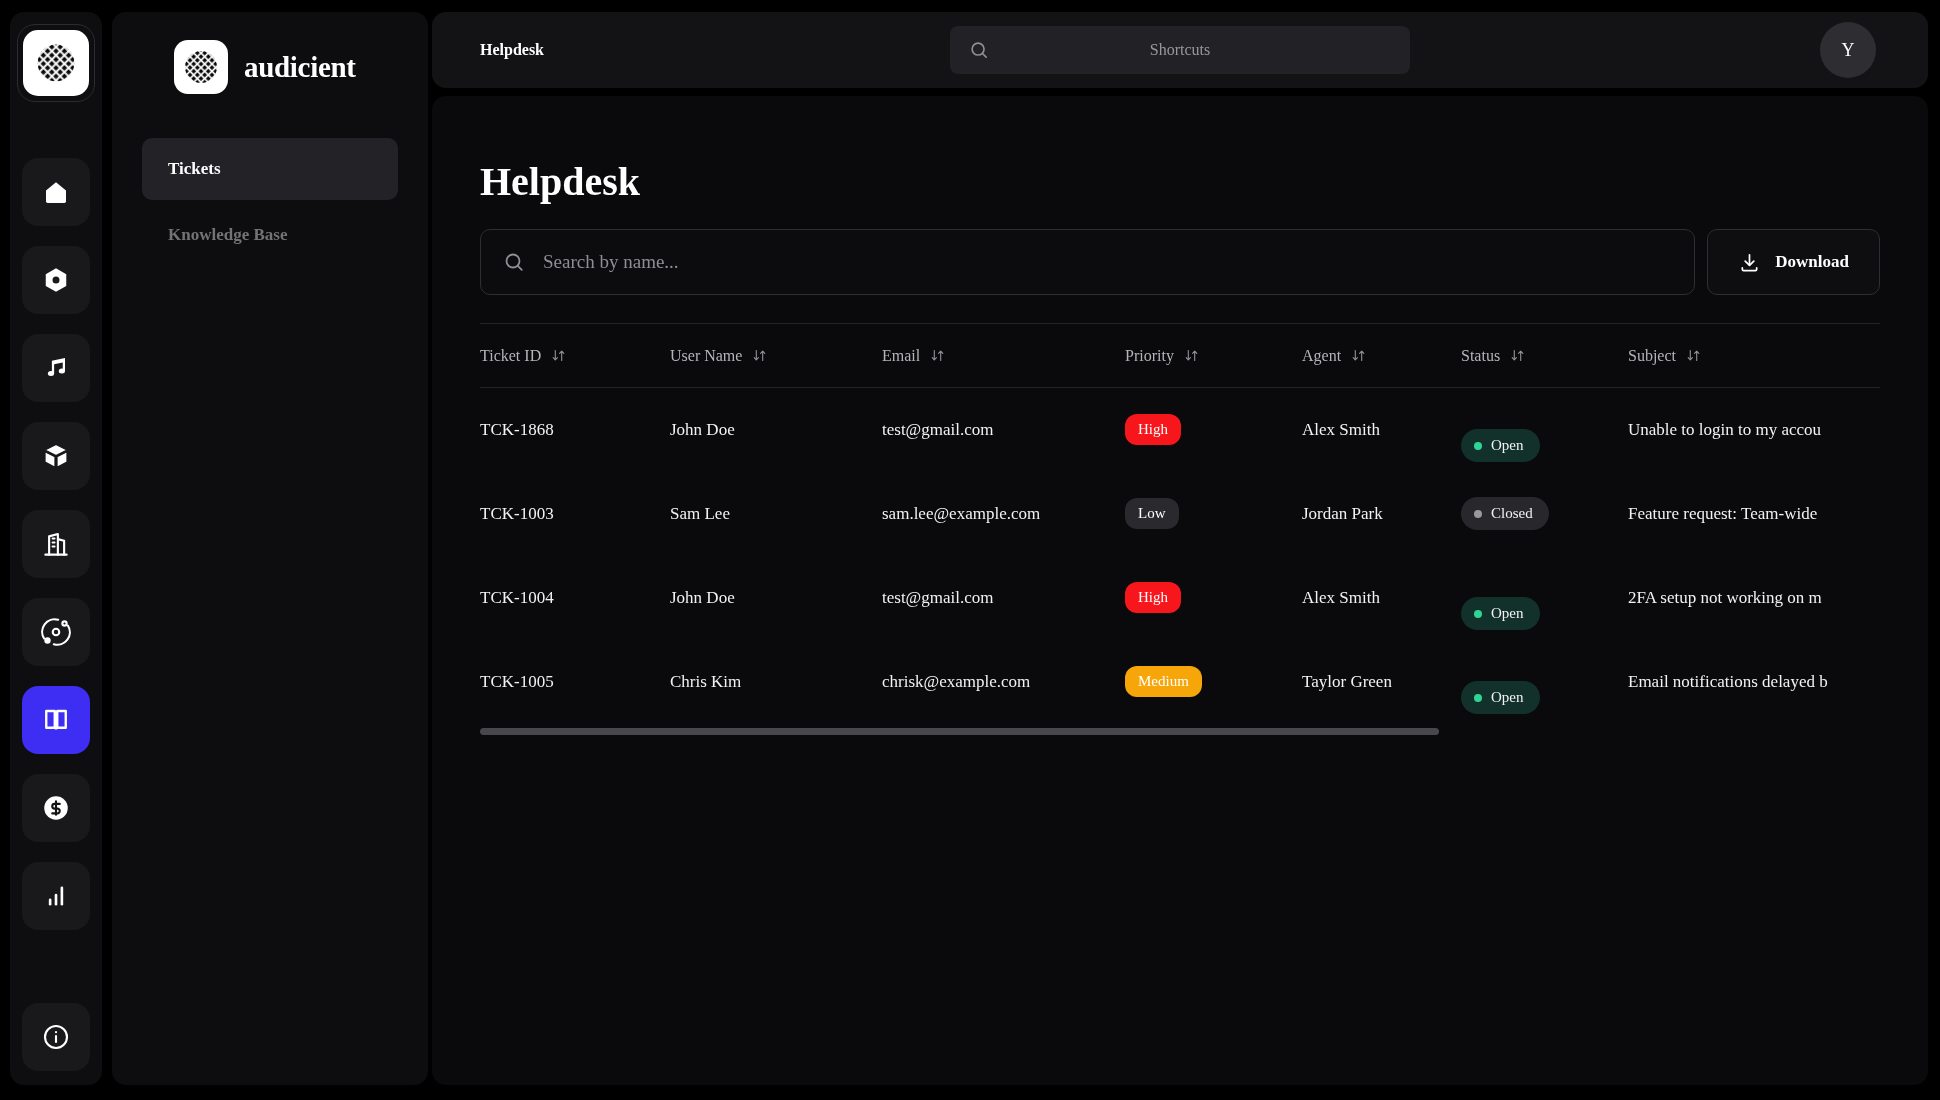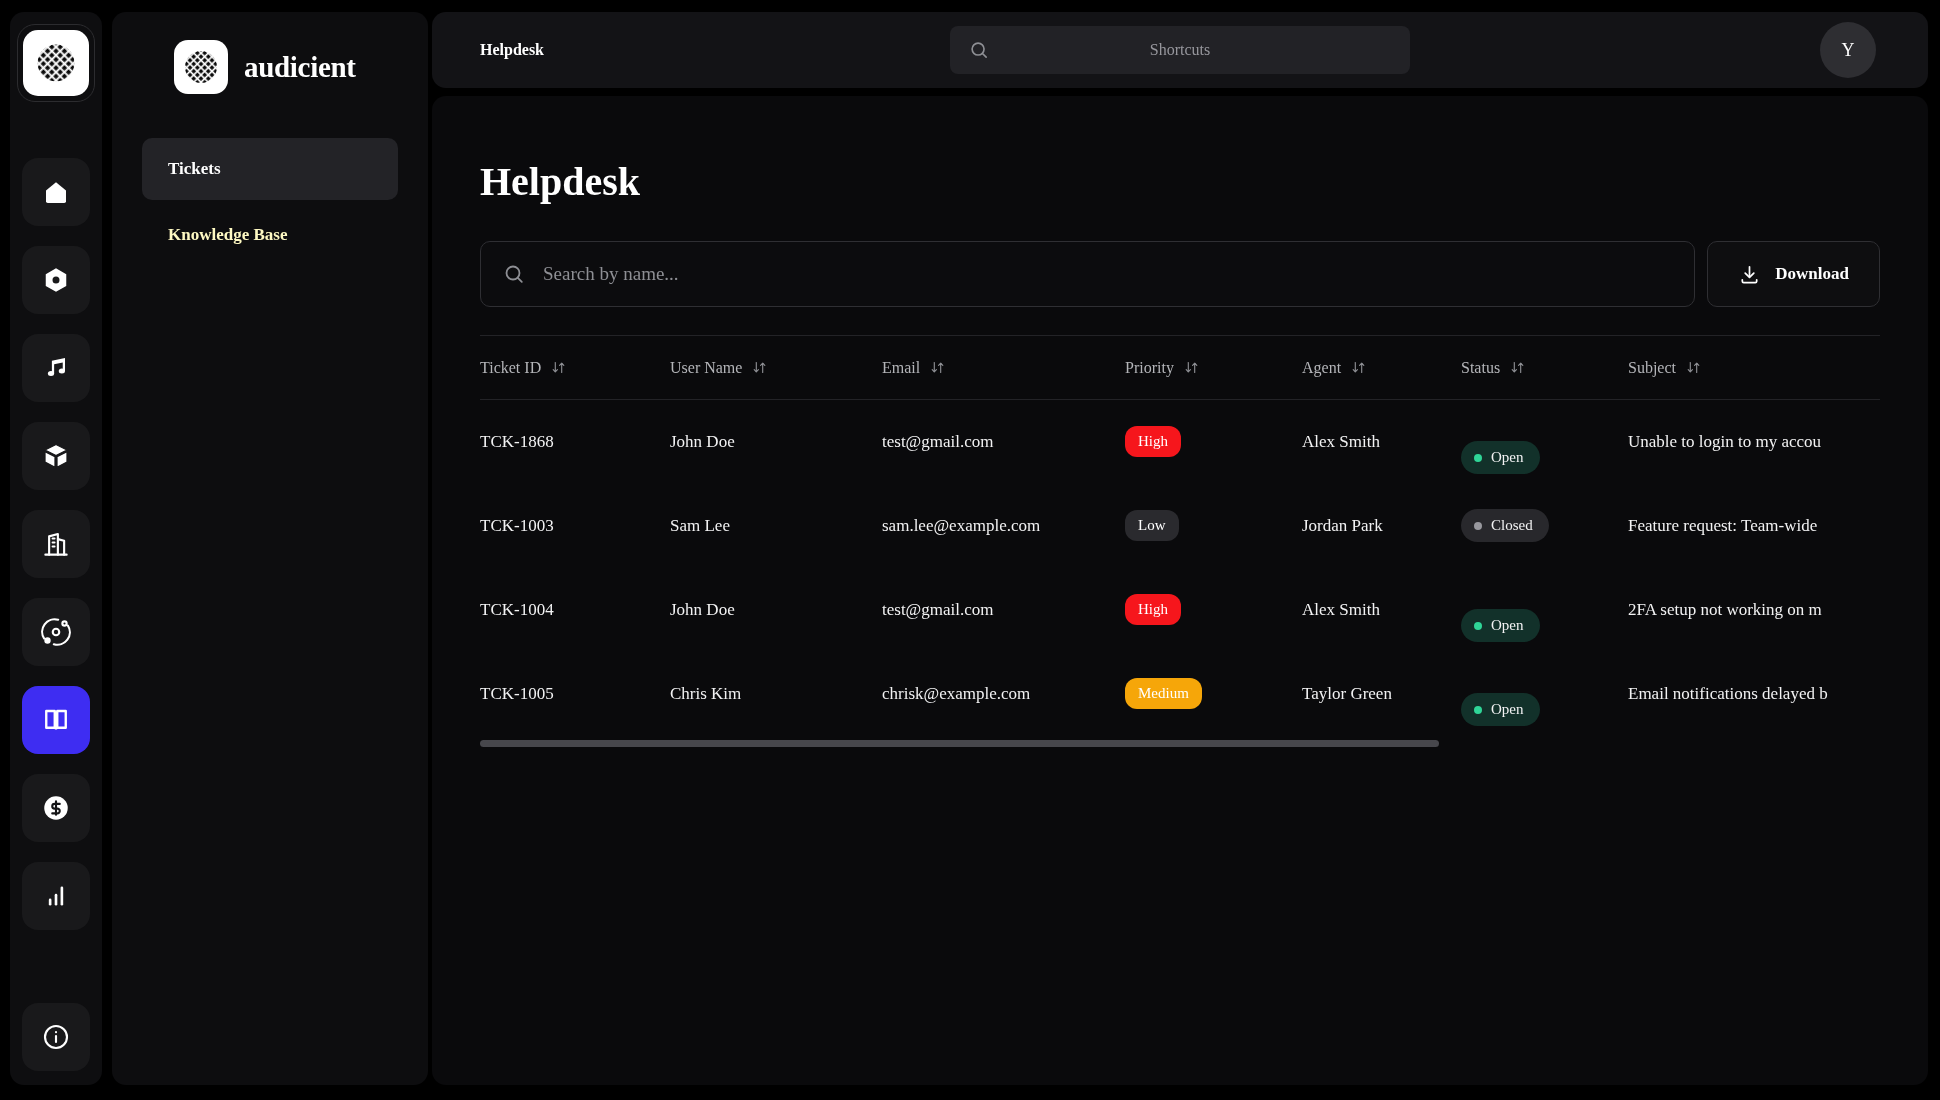--- a/index.html
+++ b/index.html
@@ -23,41 +23,41 @@
   .rail-tile.active { background:var(--accent,#3e2df2); }
 
   
   .sidebar { left:112px; top:12px; width:316px; bottom:15px; background:var(--panel-bg,#0d0d0f); }
   .brand-row { display:flex; align-items:center; gap:16px; padding:28px 0 0 62px; }
   .brand-logo { width:54px; height:54px; background:#fff; border-radius:14px;
     display:flex; align-items:center; justify-content:center; }
   .brand-name { font-size:29px; font-weight:600; letter-spacing:-.3px; color:#fff; }
   .side-nav { margin:44px 30px 0; display:flex; flex-direction:column; gap:4px; }
   .side-item { height:62px; border-radius:10px; display:flex; align-items:center;
-    padding-left:26px; font-size:17px; font-weight:700; color:#fef9c3; cursor:pointer; }
+    padding-left:26px; font-size:17px; font-weight:700; color:#737373; cursor:pointer; }
   .side-item.active { background:#232327; color:#fff; }
 
   
   .topbar { left:432px; top:12px; right:12px; height:76px; background:var(--topbar-bg,#131316);
     display:flex; align-items:center; }
   .crumb { font-size:16px; font-weight:700; color:#fff; margin-left:48px; }
   .shortcut-wrap { position:absolute; left:50%; transform:translateX(-50%); width:460px; height:48px; }
   .shortcut-wrap svg { position:absolute; left:18px; top:13px; width:22px; height:22px; color:#8e8f94; }
   .shortcut-input { width:100%; height:100%; background:#222226; border:none; border-radius:8px;
     text-align:center; font-size:16px; color:#d5d5d8; font-family:inherit; outline:none; }
   .shortcut-input::placeholder { color:#96969c; }
   .avatar { margin-left:auto; margin-right:52px; width:56px; height:56px; border-radius:50%;
     background:#2e2e32; display:flex; align-items:center; justify-content:center;
     font-size:18px; color:#fff; cursor:pointer; }
 
   
   .content { left:432px; top:96px; right:12px; bottom:15px; background:var(--content-bg,#0a0a0c);
     padding:46px 48px 0; overflow:hidden; }
   .page-title { font-size:40px; font-weight:700; color:#fff; margin-top:16px; }
-  .search-row { display:flex; gap:12px; margin-top:36px; }
+  .search-row { display:flex; gap:12px; margin-top:24px; }
   .search-wrap { position:relative; flex:1; }
   .search-wrap svg { position:absolute; left:22px; top:21px; width:24px; height:24px; color:#8e8f94; }
   .search-input { width:100%; height:66px; background:#0c0c0e; border:1.5px solid #2f2f33;
     border-radius:10px; padding:0 20px 0 62px; font-size:19px; color:#e9e9eb;
     font-family:inherit; outline:none; }
   .search-input::placeholder { color:#8e8f94; }
   .dl-btn { height:66px; padding:0 30px; border-radius:10px; border:1px solid #2f2f33;
     background:#0e0e10; color:#fff; display:flex; align-items:center; gap:14px;
     font-size:17px; font-weight:600; font-family:inherit; cursor:pointer; }
   .dl-btn svg { width:23px; height:23px; }

